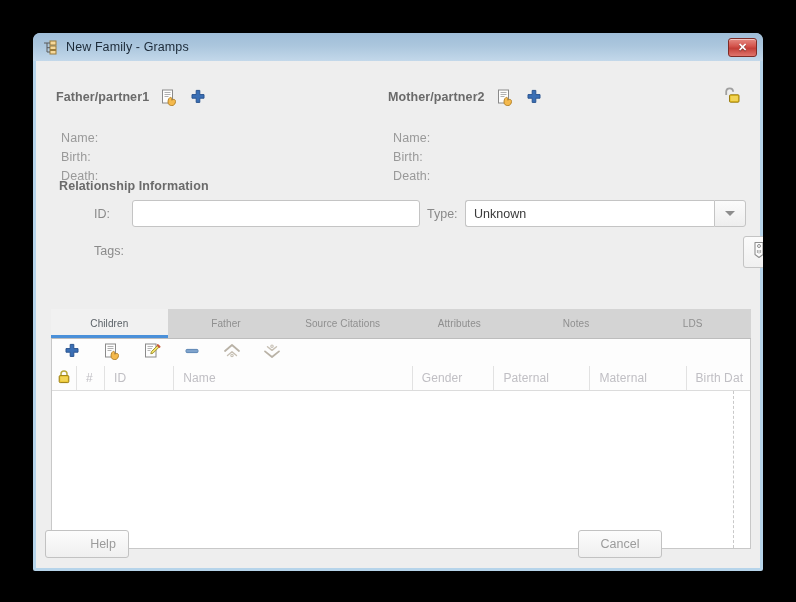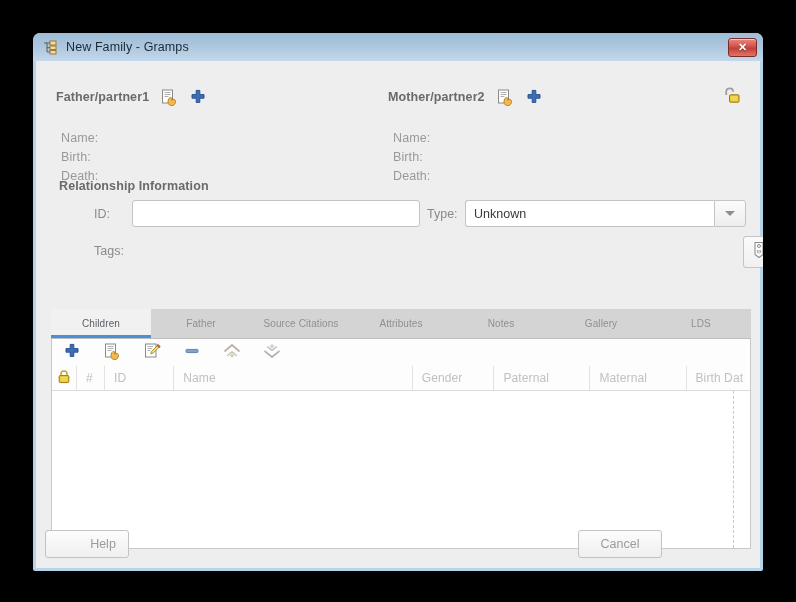--- a/index.html
+++ b/index.html
@@ -528,23 +528,20 @@
           <div class="tab">
               <span>Source Citations</span>
             </div>
           <div class="tab">
               <span>Attributes</span>
             </div>
           <div class="tab">
               <span>Notes</span>
             </div>
           <div class="tab">
-              <span>Gallery</span>
-            </div>
-          <div class="tab">
               <span>LDS</span>
             </div>
         </div>
 
         <div class="toolbar">
           <div class="tool">
             <span>
               <svg width="18" height="18" viewBox="0 0 18 18">
                 <path d="M7.2 2.4 h3.6 v4.2 h4.2 v3.6 h-4.2 v4.2 h-3.6 v-4.2 h-4.2 v-3.6 h4.2 z" fill="#3a6fb5" stroke="#2a5490" stroke-width="1" stroke-linejoin="round"></path>
               </svg>

